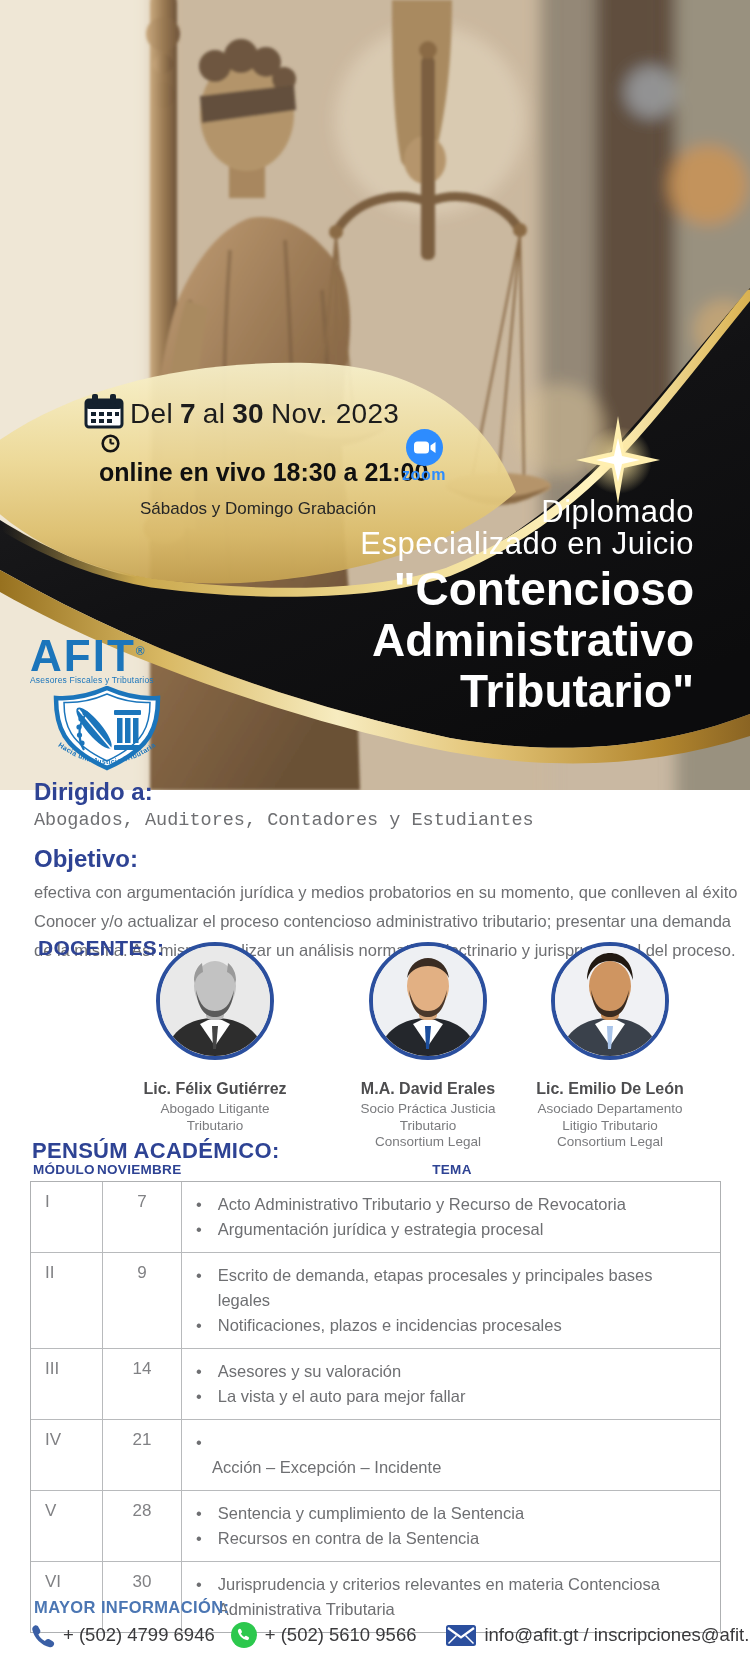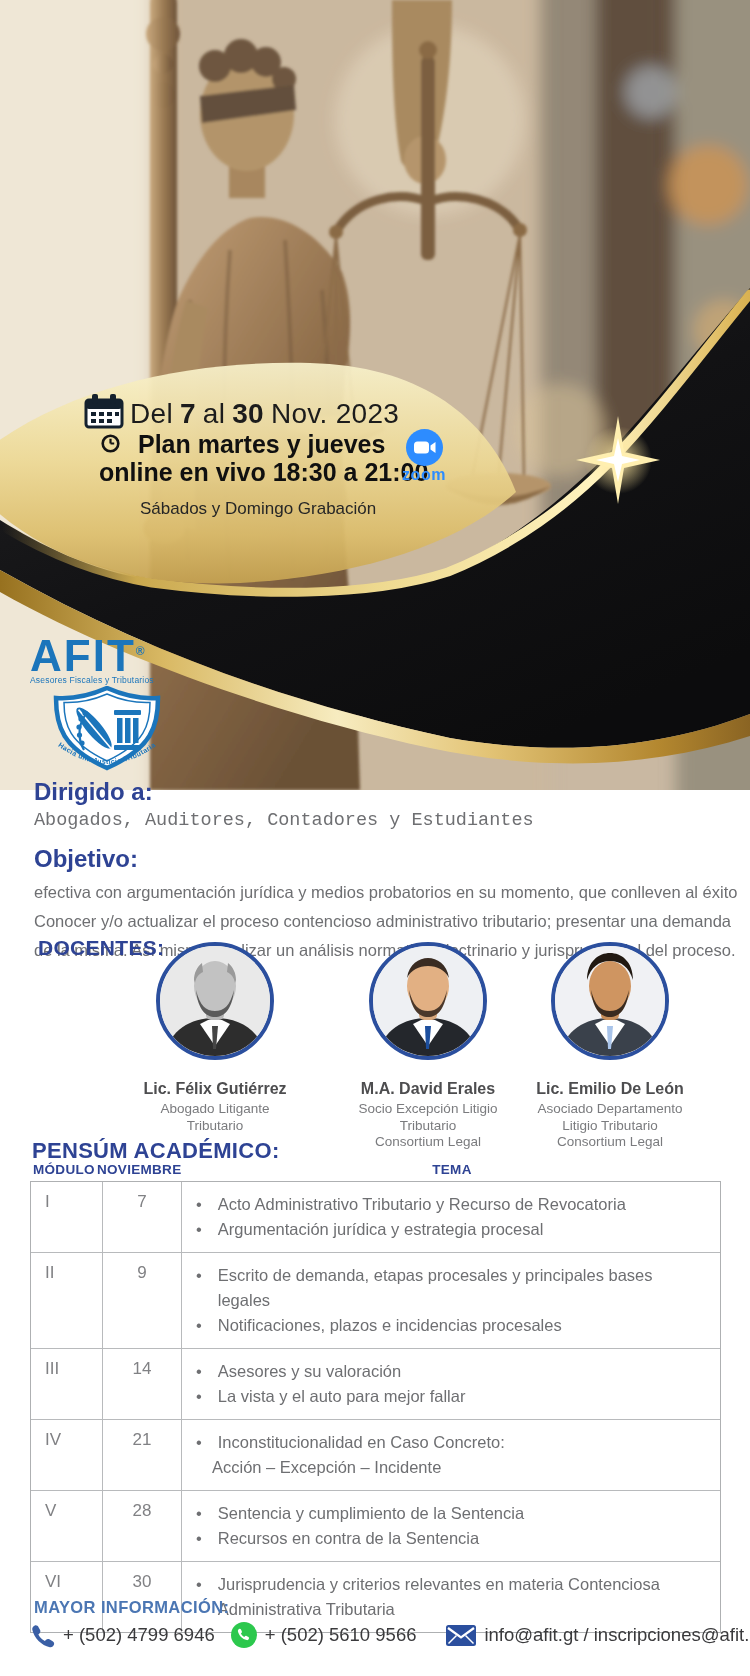--- a/index.html
+++ b/index.html
@@ -215,30 +215,38 @@
         <rect x="23" y="25" width="5" height="4"></rect>
     </g>
   </svg>
   <div class="abs date-line">
     <span>Del</span><span class="sp"></span><span class="b">7</span><span class="sp"></span><span>al</span><span class="sp"></span><span class="b">30</span><span class="sp"></span><span>Nov. 2023</span>
   </div>
   <svg class="abs clock-icon" viewBox="0 0 19 19">
     <circle cx="9.5" cy="9.5" r="7.8" fill="none" stroke="#141414" stroke-width="2.6"></circle>
     <path d="M9.5,9.5 L9.5,4.8 M9.5,9.5 L13.2,9.5" stroke="#141414" stroke-width="2.2" fill="none"></path>
   </svg>
-  <div class="abs plan1">Plan martes y jueves</div>
   <div class="abs plan2">online en vivo 18:30 a 21:00</div>
   <svg class="abs zoom-badge" viewBox="0 0 37 37">
     <circle cx="18.5" cy="18.5" r="18.5" fill="#2D8CFF"></circle>
     <rect x="8" y="12.5" width="15" height="12" rx="3.5" fill="#ffffff"></rect>
     <path d="M24.5,16.5 L29.5,13 L29.5,24 L24.5,20.5 Z" fill="#ffffff"></path>
   </svg>
   <div class="abs zoom-word">zoom</div>
   <div class="abs sabados">Sábados y Domingo Grabación</div>
 
+  <div class="abs title-block">
+    <div class="title-light">Diplomado</div>
+    <div class="title-light">Especializado en Juicio</div>
+    <div class="title-bold-wrap">
+      <div class="title-bold">"Contencioso</div>
+      <div class="title-bold">Administrativo</div>
+      <div class="title-bold">Tributario"</div>
+    </div>
+  </div>
 
   <div class="abs afit">
     <div class="afit-word"><span>AFIT</span><span class="afit-reg">®</span></div>
     <div class="afit-tag">Asesores Fiscales y Tributarios</div>
     <svg class="afit-shield" width="150" height="92" viewBox="0 0 150 92">
       <path d="M75,2 C93,10 112,13 126,12 C126,40 120,62 75,82 C30,62 24,40 24,12 C38,13 57,10 75,2 Z" fill="#ffffff" stroke="#1b75bb" stroke-width="4.5"></path>
       <path d="M75,8 C90,14.5 106,17 118,16.5 C118,39 113,57 75,75 C37,57 32,39 32,16.5 C44,17 60,14.5 75,8 Z" fill="none" stroke="#1b75bb" stroke-width="1.5"></path>
       <g fill="#1b75bb">
         <rect x="82" y="24" width="27" height="5" rx="1"></rect>
         <rect x="85" y="32" width="5.5" height="25"></rect>
@@ -318,21 +326,21 @@
     <div class="teacher-name">Lic. Félix Gutiérrez</div>
     <div class="teacher-roles">
       <div class="role-line">Abogado Litigante</div>
       <div class="role-line">Tributario</div>
 
     </div>
   </div>
   <div class="abs teacher-label t2">
     <div class="teacher-name">M.A. David Erales</div>
     <div class="teacher-roles">
-      <div class="role-line">Socio Excepción Litigio</div>
+      <div class="role-line">Socio Práctica Justicia</div>
       <div class="role-line">Tributario</div>
       <div class="role-line">Consortium Legal</div>
     </div>
   </div>
   <div class="abs teacher-label t3">
     <div class="teacher-name">Lic. Emilio De León</div>
     <div class="teacher-roles">
       <div class="role-line">Asociado Departamento</div>
       <div class="role-line">Litigio Tributario</div>
       <div class="role-line">Consortium Legal</div>
@@ -390,21 +398,20 @@
           </div>
       </div>
     </div>
 
     <div class="prow">
       <div class="pcell c-mod">IV</div>
       <div class="pcell c-date">21</div>
       <div class="pcell c-tema">
         <div class="tema-line">
             <span class="marker">•</span>
-            <span>Inconstitucionalidad en Caso Concreto:</span>
           </div>
         <div class="tema-line">
             <span class="marker"></span>
             <span>Acción – Excepción – Incidente</span>
           </div>
       </div>
     </div>
 
     <div class="prow">
       <div class="pcell c-mod">V</div>

